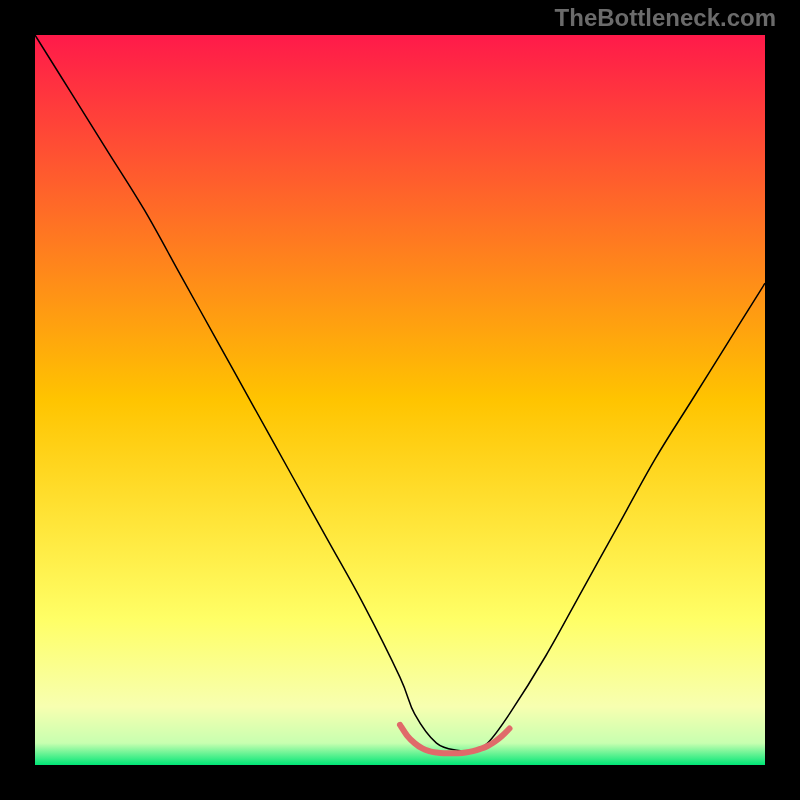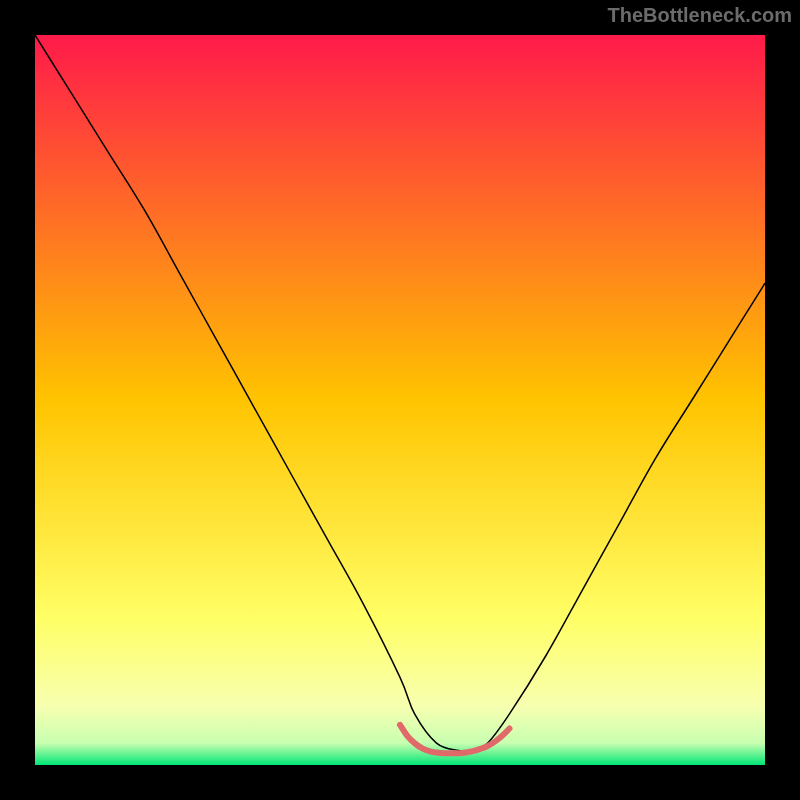--- a/index.html
+++ b/index.html
@@ -13,23 +13,23 @@
   .plot-area {
     position: absolute;
     left: 35px;
     top: 35px;
     width: 730px;
     height: 730px;
   }
   .watermark {
     position: absolute;
     top: 4px;
-    right: 8px;
+    right: 24px;
     font-family: Arial, Helvetica, sans-serif;
-    font-size: 20px;
+    font-size: 24px;
     font-weight: bold;
     color: #6b6b6b;
     letter-spacing: 0px;
     user-select: none;
   }
   svg {
     display: block;
   }
 </style>
 </head>

